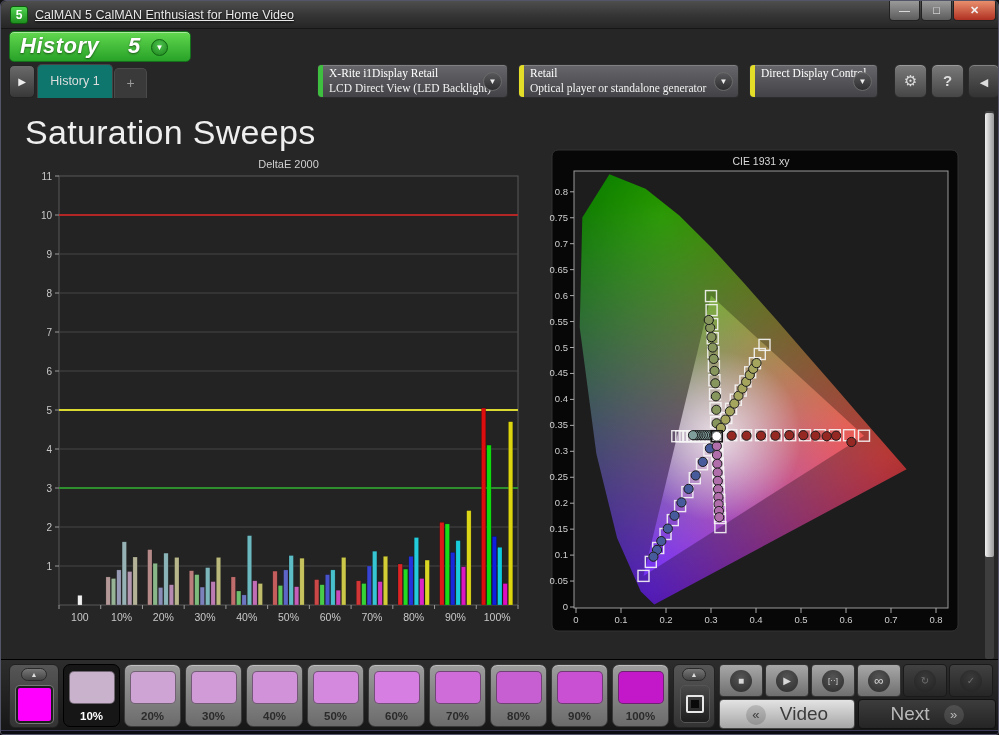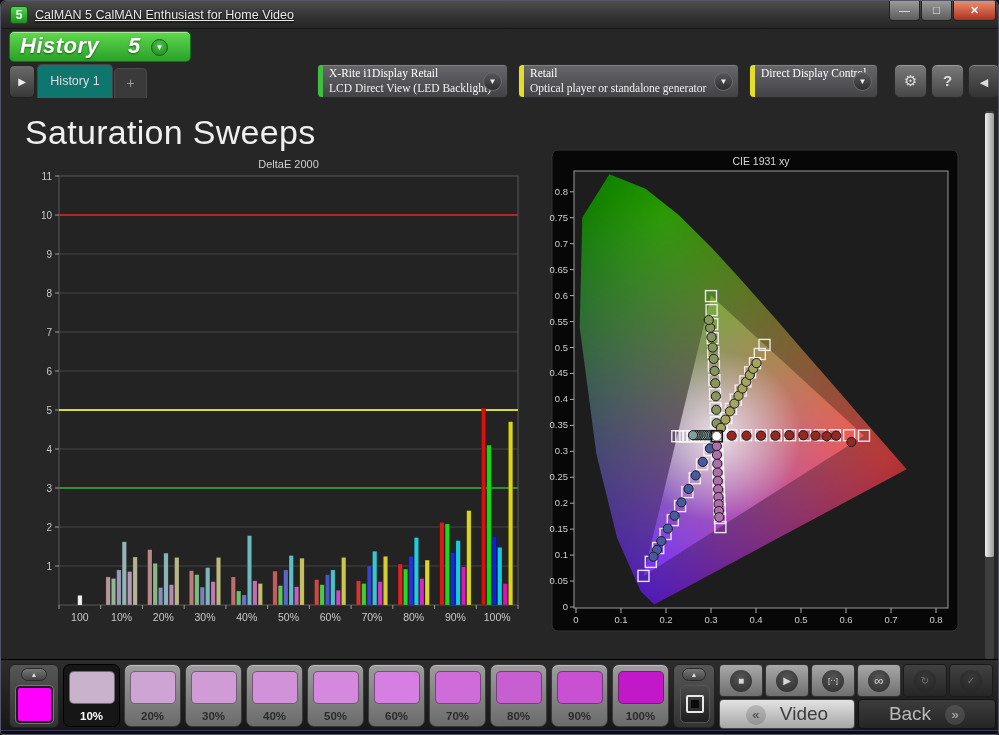--- a/index.html
+++ b/index.html
@@ -585,17 +585,17 @@
           <div class="circ">↻</div>
         </div>
         <div class="tbtn dark" style="left: 230px;">
           <div class="circ">✓</div>
         </div>
       </div>
     <div class="backbtn">
       <span class="gly">«</span><span>Video</span>
     </div>
     <div class="nextbtn">
-      <span>Back</span><span class="gly">»</span>
+      <span>Next</span><span class="gly">»</span>
     </div>
   </div>
   <div class="footer"></div>
 </div>
 
 </body></html>

